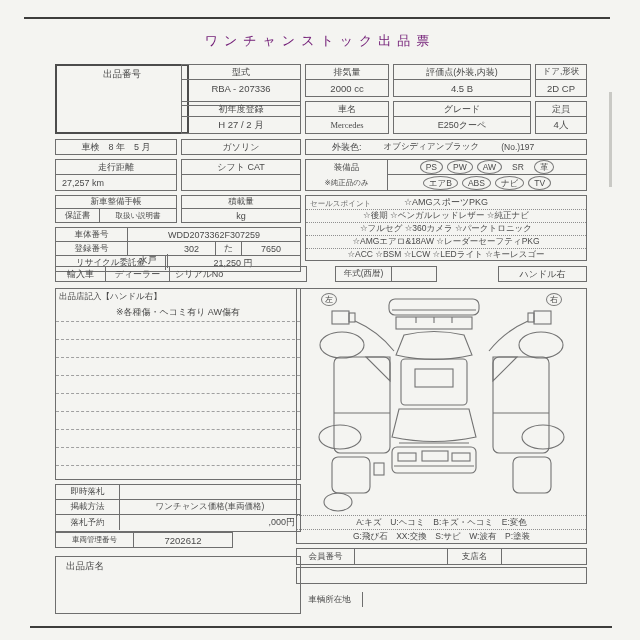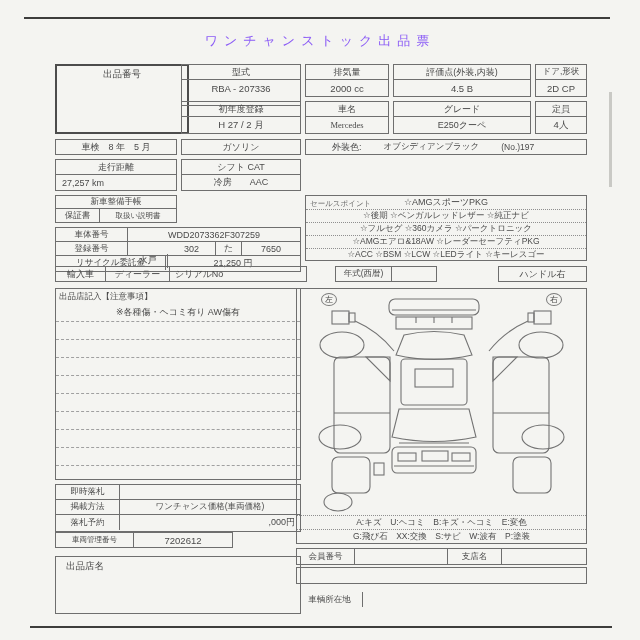--- a/index.html
+++ b/index.html
@@ -10,21 +10,21 @@
         font-family:"Liberation Sans","DejaVu Sans",sans-serif;color:var(--ink);overflow:hidden;}
   .abs{position:absolute;box-sizing:border-box;}
   .box{position:absolute;box-sizing:border-box;border:1px solid var(--line);}
   .thick{border-width:2px;border-color:#4c4c4c;}
   .row{display:flex;align-items:center;box-sizing:border-box;}
   .ctr{justify-content:center;text-align:center;}
   .bb{border-bottom:1px solid var(--line);}
   .br{border-right:1px solid var(--line);}
   .f7{font-size:7.5px;} .f8{font-size:8.5px;} .f9{font-size:9px;} .f10{font-size:9.5px;}
   .title{position:absolute;top:32px;left:0;width:100%;text-align:center;
-         font-size:13px;letter-spacing:6px;color:#8b5cf6;}
+         font-size:13px;letter-spacing:6px;color:#701a75;}
   .scan{position:absolute;background:var(--scanline);opacity:.85;}
   .badge{display:inline-block;font-size:8.5px;line-height:10px;padding:1px 5px;margin:0 2px;
          border:1px solid #7a7a7a;border-radius:50%;}
   .badge.plain{border-color:transparent;}
   .dot-row{border-top:1px dotted #8f8f8f;}
   .nline{height:17px;border-bottom:1px dashed #a0a0a0;display:flex;align-items:center;
          justify-content:center;font-size:9px;}
   .lbl{display:flex;align-items:center;justify-content:center;box-sizing:border-box;}
   .circ{display:inline-block;border:1px solid #7a7a7a;border-radius:50%;
         font-size:8px;line-height:9px;padding:1px 3px;}
@@ -92,29 +92,53 @@
     <span class="f8" style="margin-left:22px;">オブシディアンブラック</span>
     <span class="f8" style="margin-left:22px;">(No.)197</span>
   </div>
 
   <div class="box" style="left:55px;top:159px;width:122px;height:32px;">
     <div class="row ctr f9 bb" style="height:15px;">走行距離</div>
     <div class="row f9" style="height:15px;padding-left:6px;">27,257  km</div>
   </div>
   <div class="box" style="left:181px;top:159px;width:120px;height:32px;">
     <div class="row ctr f9 bb" style="height:15px;">シフト CAT</div>
-    <div class="row ctr f9" style="height:15px;">冷房　　AAC</div>
+  </div>
+  <div class="box" style="left:305px;top:159px;width:282px;height:32px;display:flex;">
+    <div style="width:82px;border-right:1px solid var(--line);box-sizing:border-box;">
+      <div class="row ctr f8 " style="height:15px;">装備品</div>
+      <div class="row ctr f7" style="height:15px;">※純正品のみ</div>
+    </div>
+    <div style="flex:1;">
+      <div class="row ctr bb" style="height:15px;">
+        <span class="badge">PS</span>
+        <span class="badge">PW</span>
+        <span class="badge">AW</span>
+        <span class="badge plain">SR</span>
+        <span class="badge">革</span>
+      </div>
+      <div class="row ctr" style="height:15px;">
+        <span class="badge">エアB</span>
+        <span class="badge">ABS</span>
+        <span class="badge">ナビ</span>
+        <span class="badge">TV</span>
+      </div>
+    </div>
   </div>
 
   <div class="box" style="left:55px;top:195px;width:122px;height:28px;">
     <div class="row ctr f8 bb" style="height:13px;">新車整備手帳</div>
     <div class="row" style="height:13px;">
       <div class="lbl f8 br" style="width:44px;height:13px;">保証書</div>
       <div class="lbl f7" style="flex:1;height:13px;">取扱い説明書</div>
     </div>
+  </div>
+  <div class="box" style="left:181px;top:195px;width:120px;height:28px;">
+    <div class="row ctr f8 bb" style="height:13px;">積載量</div>
+    <div class="row ctr f9" style="height:13px;">kg</div>
   </div>
   <div class="box" style="left:305px;top:195px;width:282px;height:66px;">
     <div class="row" style="height:13px;position:relative;">
       <span class="f7" style="position:absolute;left:4px;top:3px;color:#6a6a6a;">セールスポイント</span>
       <div class="row ctr f9" style="flex:1;height:13px;">☆AMGスポーツPKG</div>
     </div>
     <div class="row ctr f8 dot-row" style="height:13px;">☆後期 ☆ベンガルレッドレザー ☆純正ナビ</div>
     <div class="row ctr f8 dot-row" style="height:13px;">☆フルセグ ☆360カメラ ☆パークトロニック</div>
     <div class="row ctr f8 dot-row" style="height:13px;">☆AMGエアロ&amp;18AW ☆レーダーセーフティPKG</div>
     <div class="row ctr f8 dot-row" style="height:13px;">☆ACC ☆BSM ☆LCW ☆LEDライト ☆キーレスゴー</div>
@@ -145,21 +169,21 @@
   </div>
   <div class="box row" style="left:335px;top:266px;width:102px;height:16px;">
     <div class="lbl f8 br" style="width:56px;height:14px;text-align:right;">年式(西暦)</div>
     <div class="row f9" style="flex:1;"></div>
   </div>
   <div class="box" style="left:498px;top:266px;width:89px;height:16px;">
     <div class="row ctr f9" style="height:14px;">ハンドル右</div>
   </div>
 
   <div class="box" style="left:55px;top:288px;width:246px;height:192px;">
-    <div class="row f8" style="height:15px;padding-left:3px;">出品店記入【注意事項】</div>
+    <div class="row f8" style="height:15px;padding-left:3px;">出品店記入【ハンドル右】</div>
     <div class="nline">※各種傷・ヘコミ有り AW傷有</div>
     <div class="nline"></div>
     <div class="nline"></div>
     <div class="nline"></div>
     <div class="nline"></div>
     <div class="nline"></div>
     <div class="nline"></div>
     <div class="nline"></div>
     <div class="nline"></div>
     <div class="nline" style="border-bottom:none;"></div>

